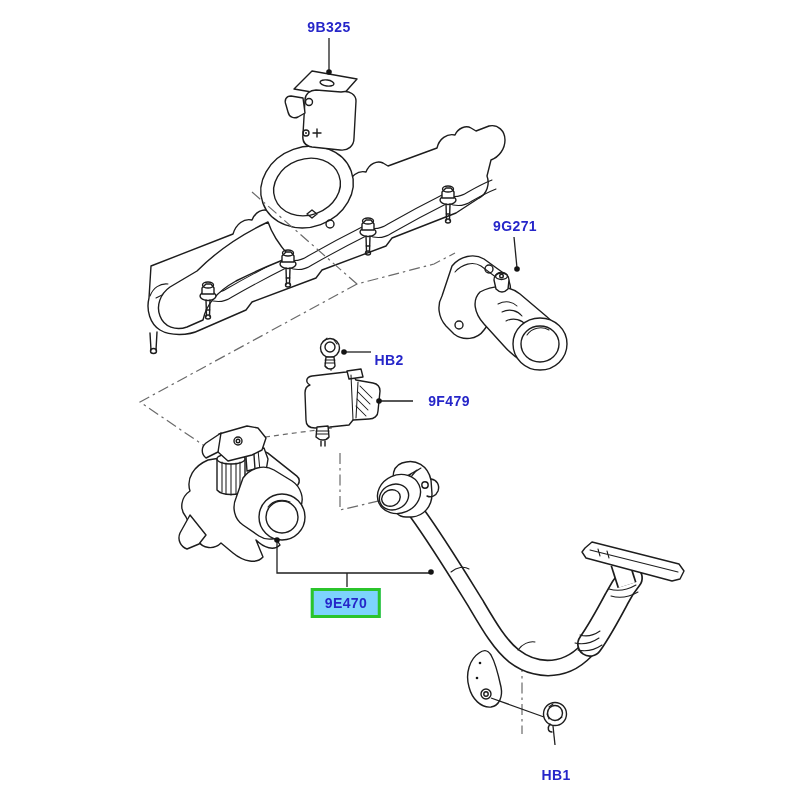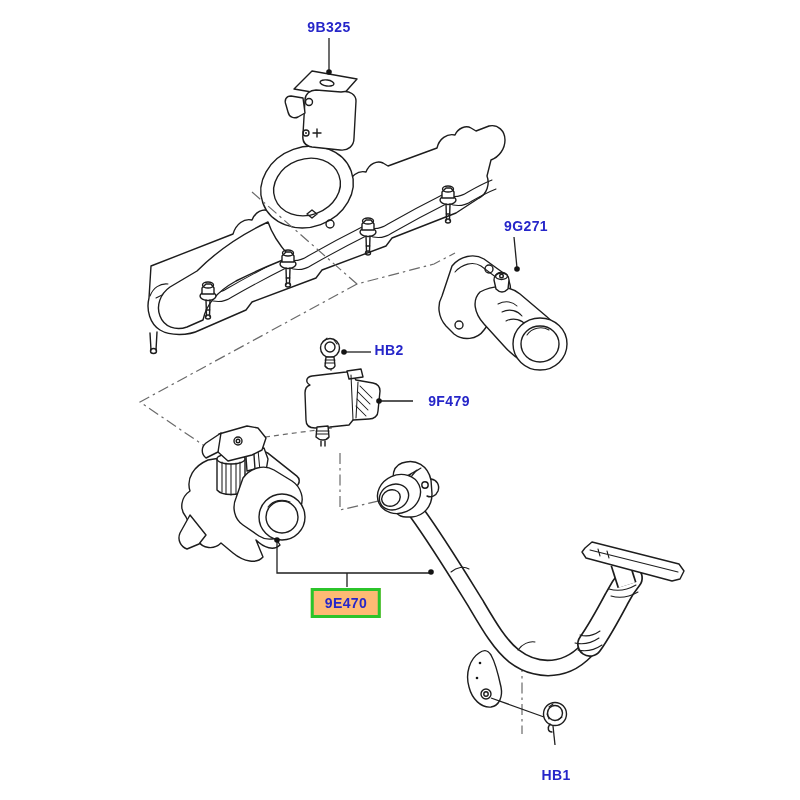--- a/index.html
+++ b/index.html
@@ -1,21 +1,21 @@
 <!DOCTYPE html>
 <html style="--background: #ffffff; --label-text: #2626c9; --highlight-box: #2bc42b; --line-art: #1d1d1d; --construction-line: #6a6a6a;"><head>
 <meta charset="utf-8">
 <style>
   html,body{margin:0;padding:0;background:#fff;}
   .canvas{position:relative;width:800px;height:800px;background:var(--background,#fff);overflow:hidden;
           font-family:"Liberation Sans",sans-serif;}
   .canvas svg{position:absolute;left:0;top:0;}
   .lbl{position:absolute;transform:translate(-50%,-50%);font:700 14px "Liberation Sans",sans-serif;
        color:var(--label-text,#2626c9);letter-spacing:.4px;white-space:nowrap;cursor:pointer;}
-  .lbl-box{border:3px solid var(--highlight-box,#2ecc2e);background:#fdba74;padding:4px 11px;}
+  .lbl-box{border:3px solid var(--highlight-box,#2ecc2e);background:#7dd3fc;padding:4px 11px;}
   
   .k{stroke:var(--construction-line,#6a6a6a);fill:none;stroke-width:1.2;stroke-dasharray:11 4 2.5 4;}
   .k2{stroke-dasharray:5 4;}
   .ld{stroke:#1f1f1f;fill:none;stroke-width:1.3;}
   .dot{fill:#141414;stroke:none;}
   .p{stroke:var(--line-art,#1d1d1d);stroke-width:1.4;fill:none;stroke-linecap:round;stroke-linejoin:round;}
   .pw{stroke:var(--line-art,#1d1d1d);stroke-width:1.4;fill:#fff;stroke-linecap:round;stroke-linejoin:round;}
   .thin{stroke-width:1.05;}
   .tubeO{stroke:var(--line-art,#1d1d1d);stroke-width:17;fill:none;stroke-linecap:round;}
   .tubeI{stroke:#fff;stroke-width:13.8;fill:none;stroke-linecap:round;}
@@ -210,18 +210,18 @@
         <circle class="dot" cx="379" cy="401" r="2.8"></circle>
     <path class="ld" d="M277,541 L277,573 L430,573 M347,573 L347,587"></path>
     <circle class="dot" cx="277" cy="540" r="2.8"></circle>
         <circle class="dot" cx="431" cy="572" r="2.8"></circle>
     <path class="ld" d="M491,698 L544,717"></path>
     <path class="ld" d="M553,726 L555,745"></path>
   </g>
 </svg>
 
   <div class="lbl" style="left:329px;top:27px">9B325</div>
-  <div class="lbl" style="left:526px;top:226px">9G271</div>
-  <div class="lbl" style="left:389px;top:350px">HB2</div>
+  <div class="lbl" style="left:515px;top:226px">9G271</div>
+  <div class="lbl" style="left:389px;top:360px">HB2</div>
   <div class="lbl" style="left:449px;top:401px">9F479</div>
   <div class="lbl lbl-box" style="left:346px;top:603px">9E470</div>
   <div class="lbl" style="left:556px;top:775px">HB1</div>
 </div>
 
 </body></html>

